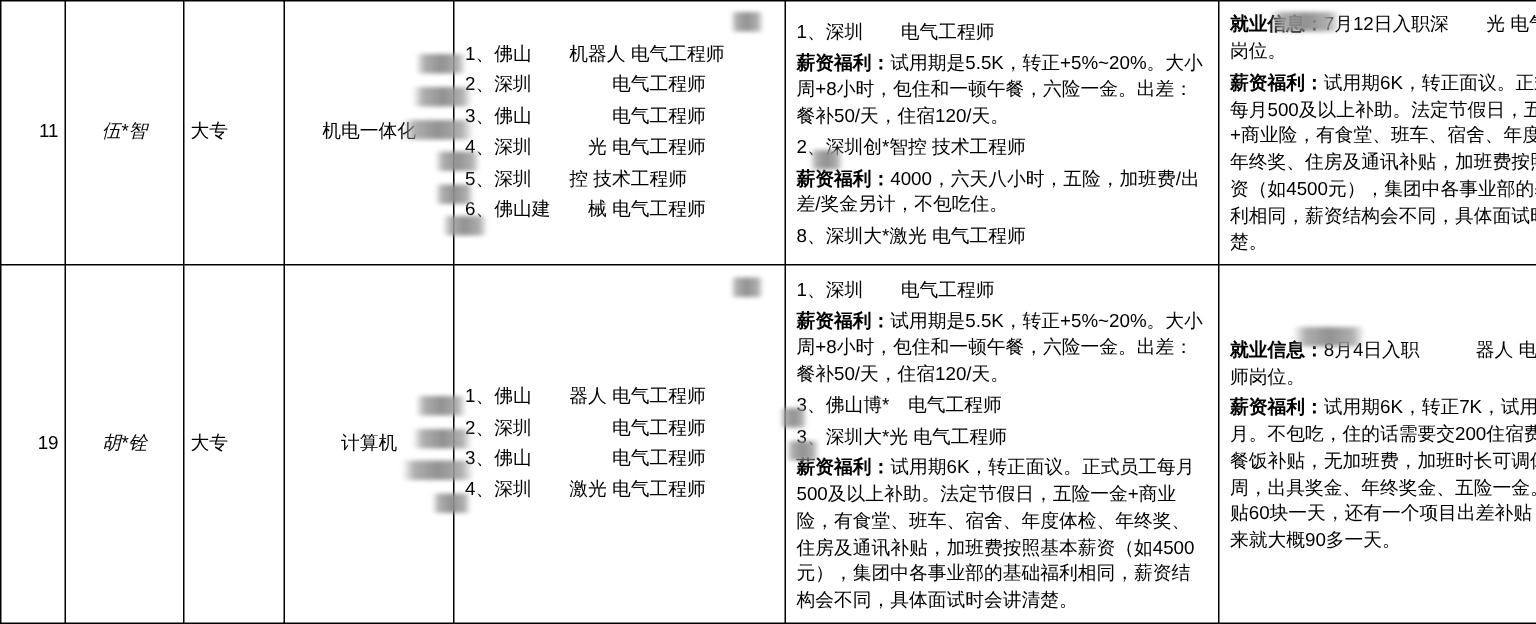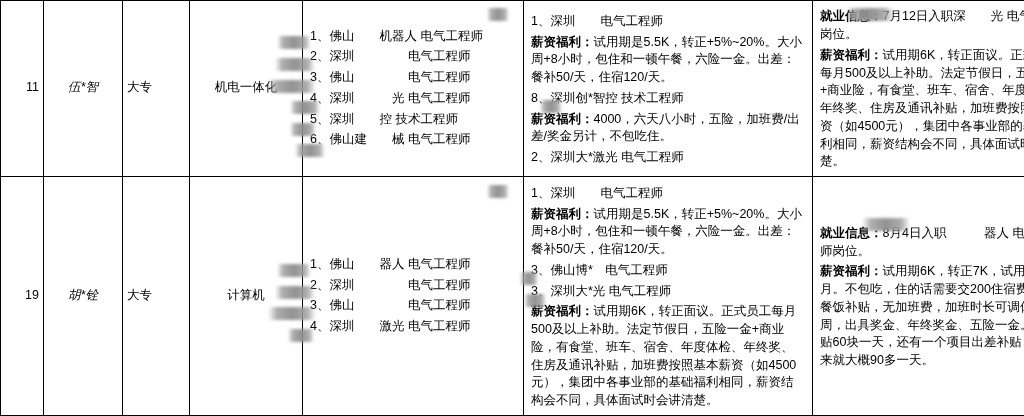--- a/index.html
+++ b/index.html
@@ -102,23 +102,23 @@
             <span>5、深圳　　控  技术工程师</span>
           </div>
           <div class="line">
             <span>6、佛山建　　械  电气工程师</span>
           </div>
         </td>
 
         <td class="c-offer offer">
           <div class="line">1、深圳　　电气工程师</div>
           <div class="line"><span class="b">薪资福利：</span><span>试用期是5.5K，转正+5%~20%。大小周+8小时，包住和一顿午餐，六险一金。出差：餐补50/天，住宿120/天。</span></div>
-          <div class="line">8、深圳创*智控  技术工程师</div>
+          <div class="line">2、深圳创*智控  技术工程师</div>
           <div class="line"><span class="b">薪资福利：</span><span>4000，六天八小时，五险，加班费/出差/奖金另计，不包吃住。</span></div>
-          <div class="line">2、深圳大*激光  电气工程师</div>
+          <div class="line">8、深圳大*激光  电气工程师</div>
         </td>
 
         <td class="c-result result">
           <div class="line"><span class="b">就业信息：</span><span>7月12日入职深　　光  电气工程师岗位。</span></div>
           <div class="line"><span class="b">薪资福利：</span><span>试用期6K，转正面议。正式员工每月500及以上补助。法定节假日，五险一金+商业险，有食堂、班车、宿舍、年度体检、年终奖、住房及通讯补贴，加班费按照基本薪资（如4500元），集团中各事业部的基础福利相同，薪资结构会不同，具体面试时会讲清楚。</span></div>
         </td>
       </tr>
 
       <tr>
         <td class="c-index">19</td>

